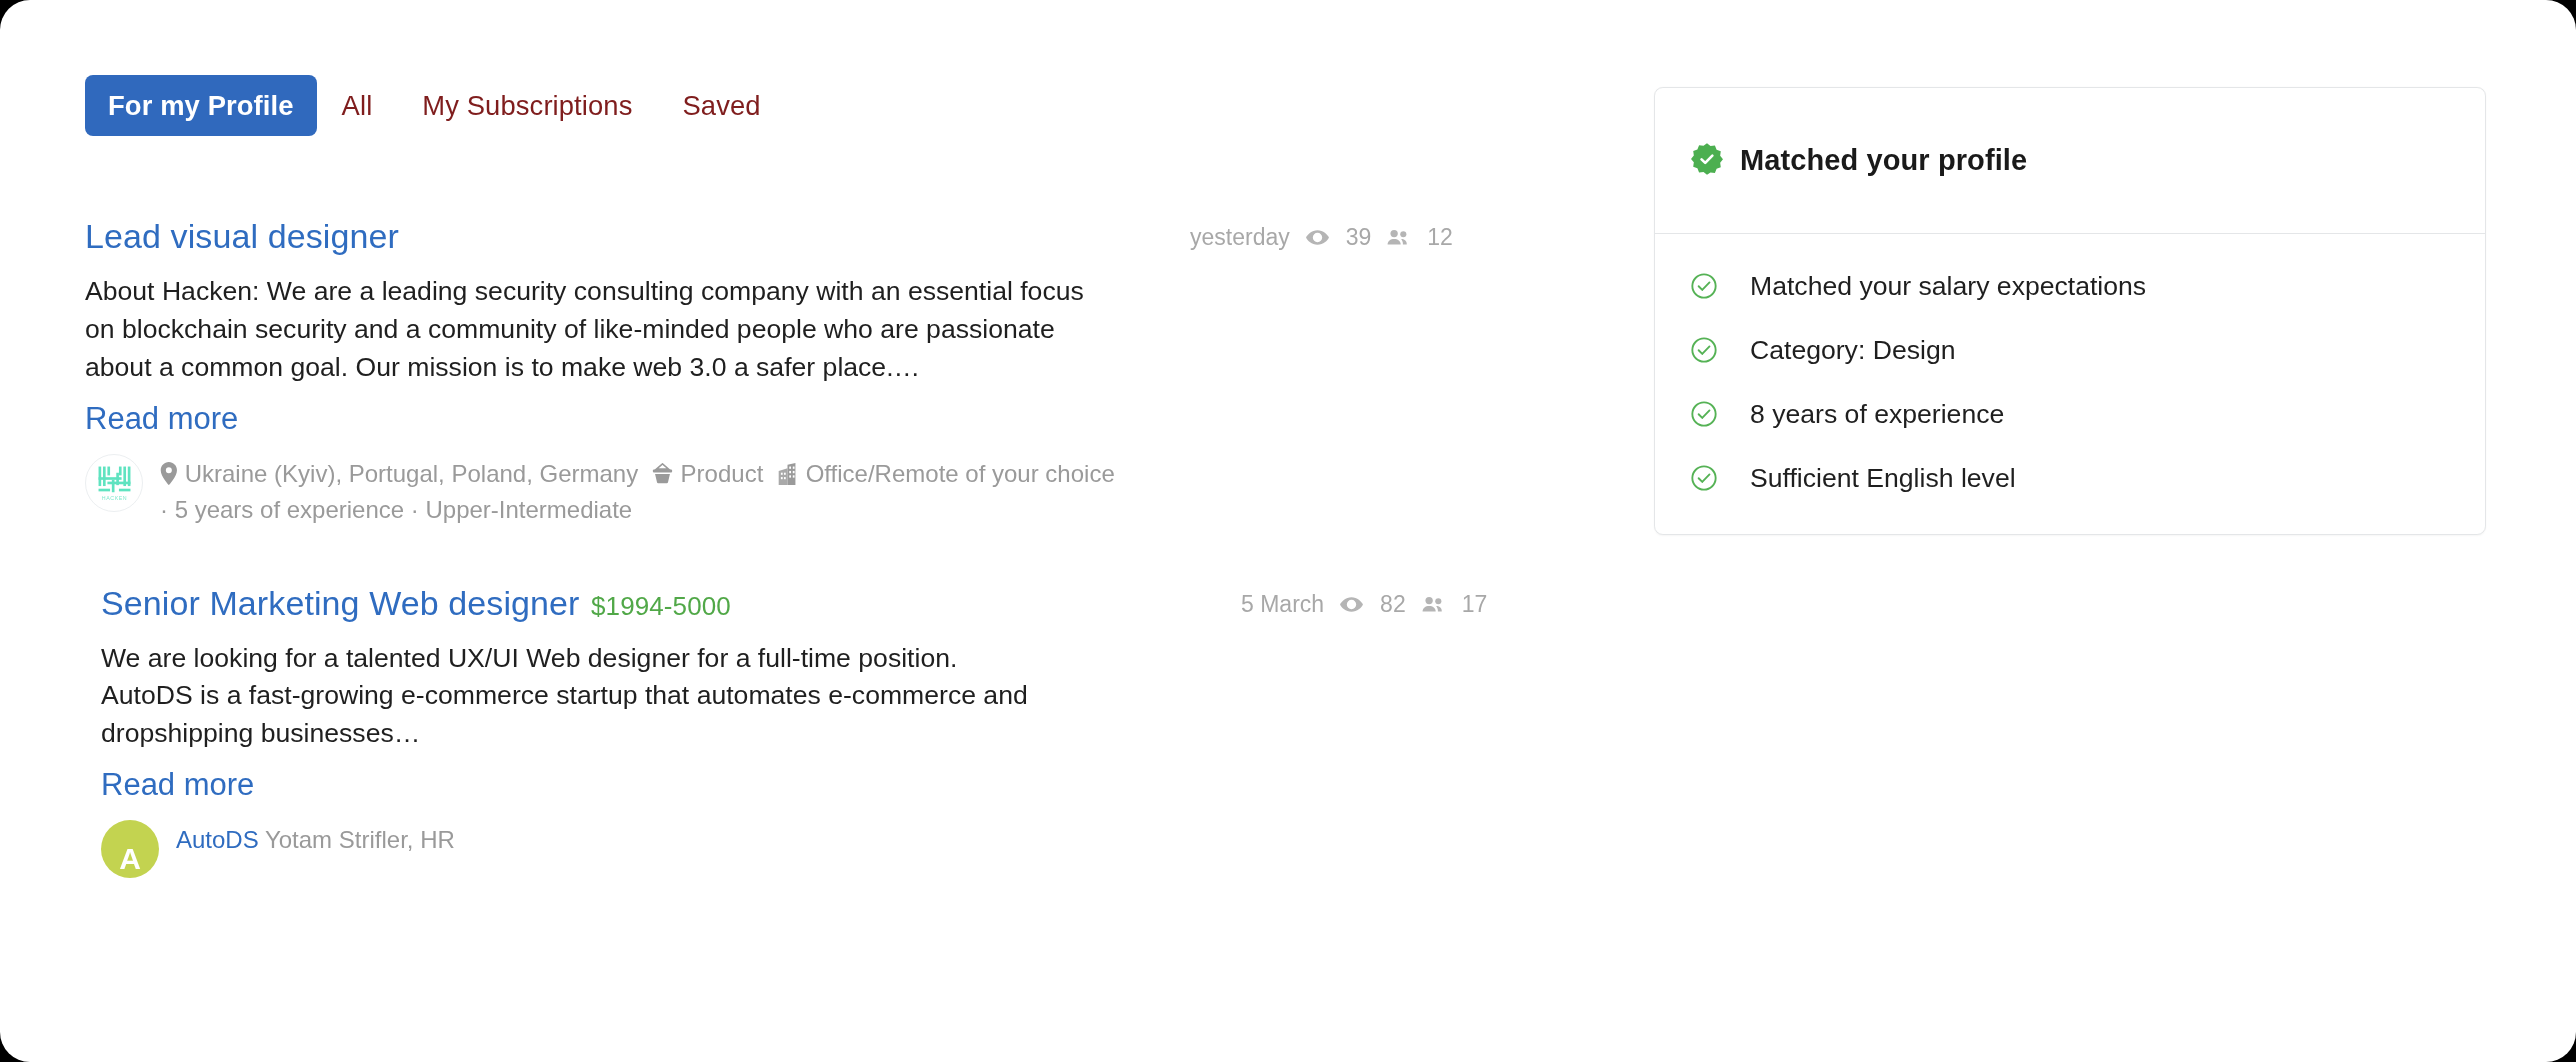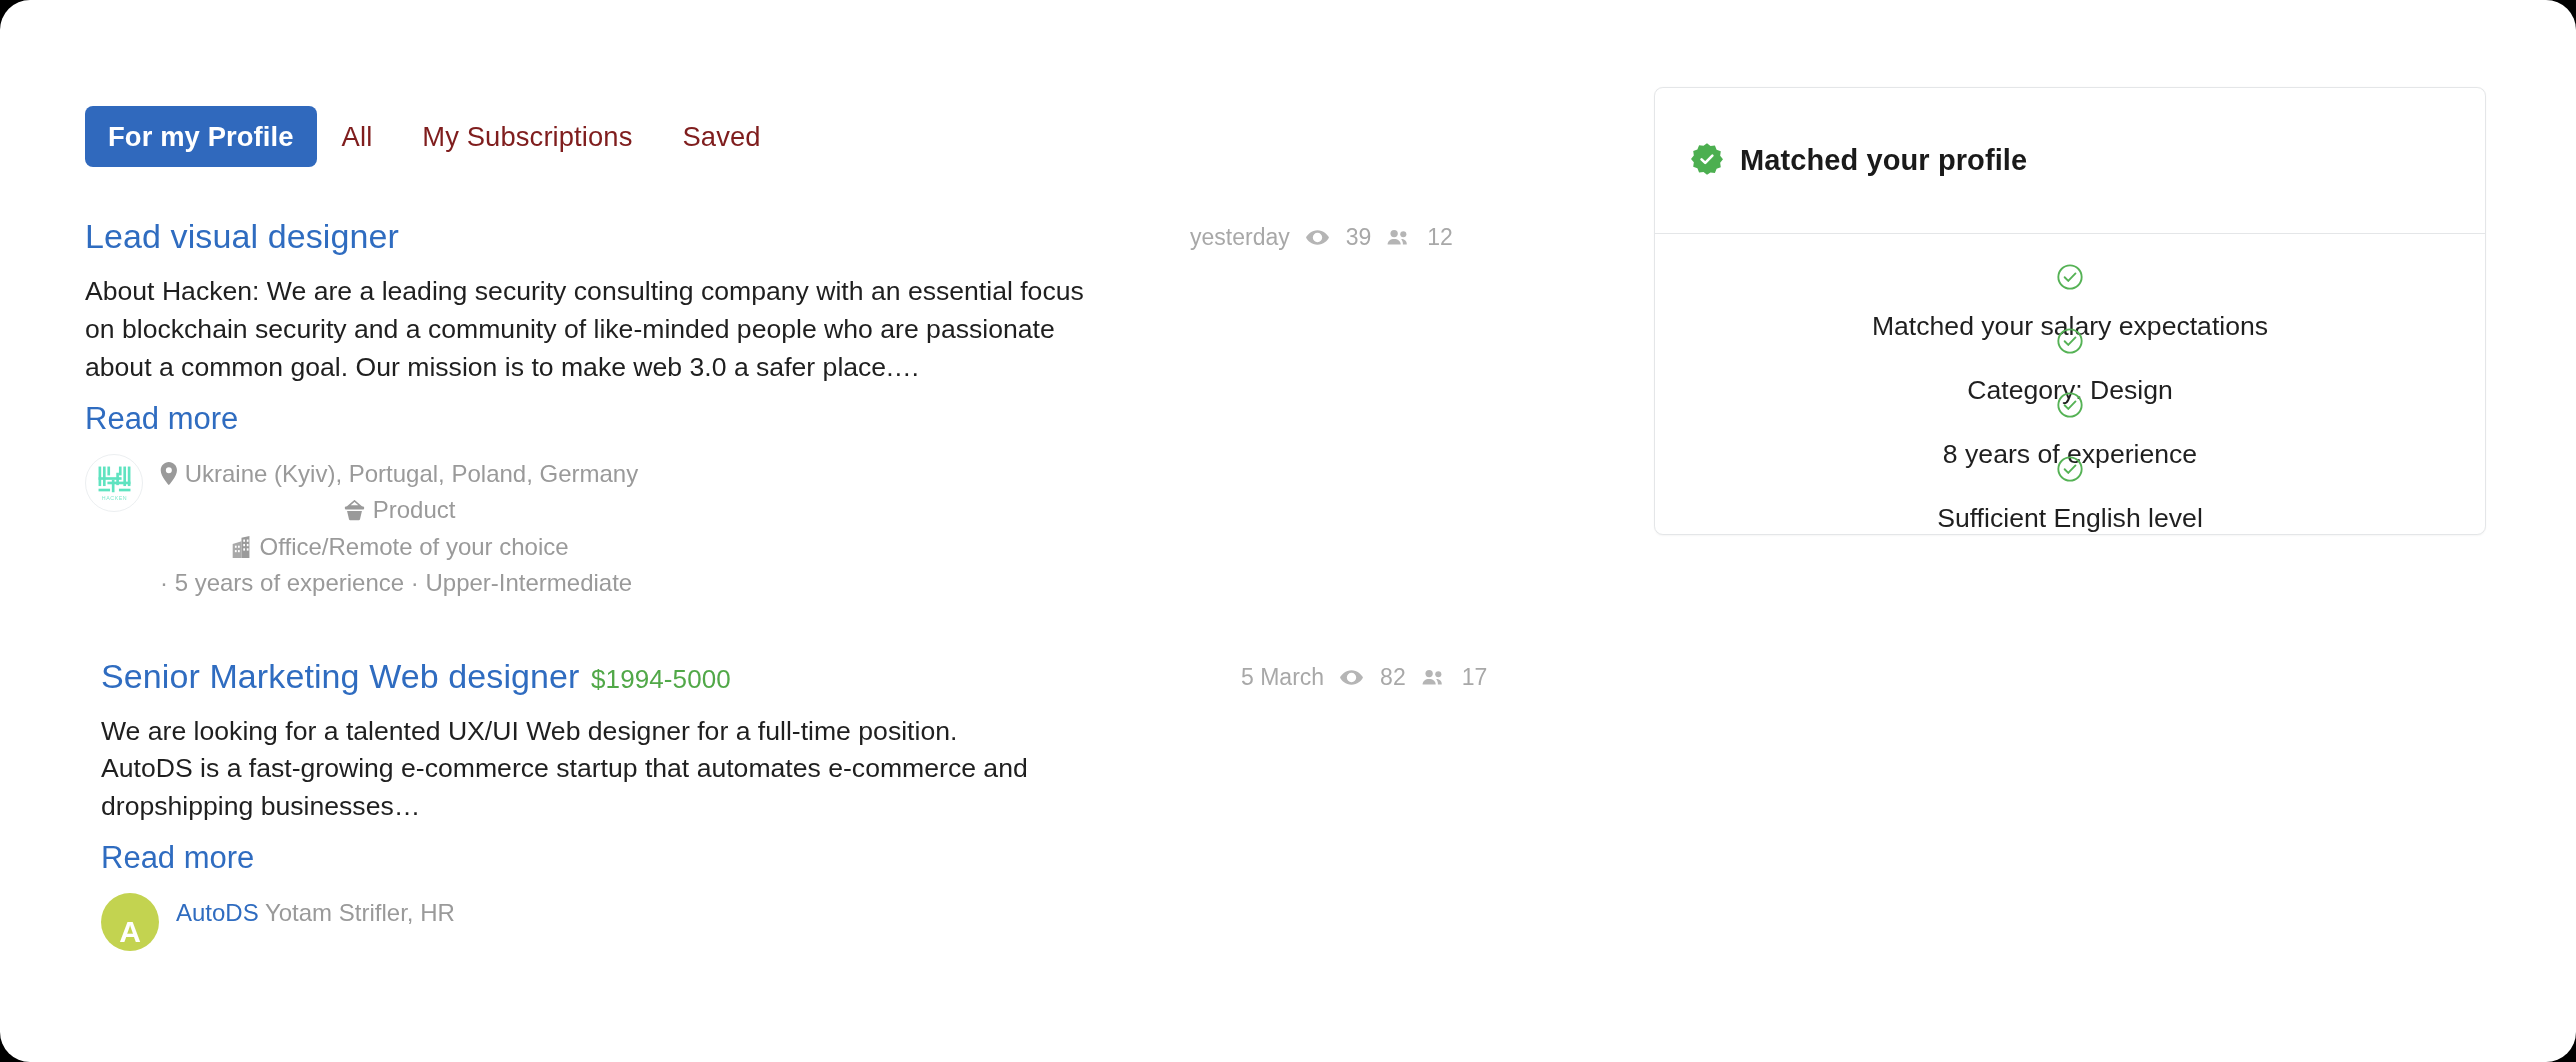--- a/index.html
+++ b/index.html
@@ -19,21 +19,21 @@
     height: 1062px;
     background: #ffffff;
     border-radius: 30px;
     overflow: hidden;
   }
 
   
   .tabbar {
     position: absolute;
     left: 85px;
-    top: 106px;
+    top: 75px;
     display: flex;
     align-items: center;
     gap: 0px;
   }
   .tab {
     font-size: 27.4px;
     line-height: 1;
     color: #7f1d1d;
     letter-spacing: 0.1px;
     white-space: nowrap;
@@ -137,21 +137,21 @@
   }
   .avatar.solid span { transform: translateY(-1.8px); }
 
   .company-info {
     font-size: 24px;
     line-height: 1.52;
     color: #9a9a9a;
     padding-top: 1.8px;
   }
   .company-name { color: #2f6cc0; cursor: pointer; }
-  .company-info .row2 { display: flex; align-items: center; flex-wrap: wrap; flex-direction: column; }
+  .company-info .row2 { display: flex; align-items: center; flex-wrap: wrap; }
   .company-info .ic { display: inline-flex; align-items: center; margin-right: 7px; }
   .company-info .seg { margin-right: 12.4px; display: inline-flex; align-items: center; }
   .company-info svg { display: block; }
 
   
   .matched-panel {
     position: absolute;
     left: 1654px;
     top: 87px;
     width: 832px;
@@ -171,25 +171,24 @@
   .matched-head-title {
     font-size: 29px;
     font-weight: 700;
     color: #1a1a1a;
     letter-spacing: 0.1px;
   }
   .matched-body { padding: 29px 35px 33px 35px; }
   .matched-item {
     display: flex;
     align-items: center;
-    gap: 20px;
+    gap: 32px;
     height: 46px;
     font-size: 26.6px;
     color: #1f1f1f;
-    flex-direction: column;
   }
   .matched-item + .matched-item { margin-top: 18px; }
   .matched-item svg { display: block; flex: 0 0 auto; }
 </style>
 </head>
 <body>
 
 <div id="page">
 
   <div class="tabbar">

